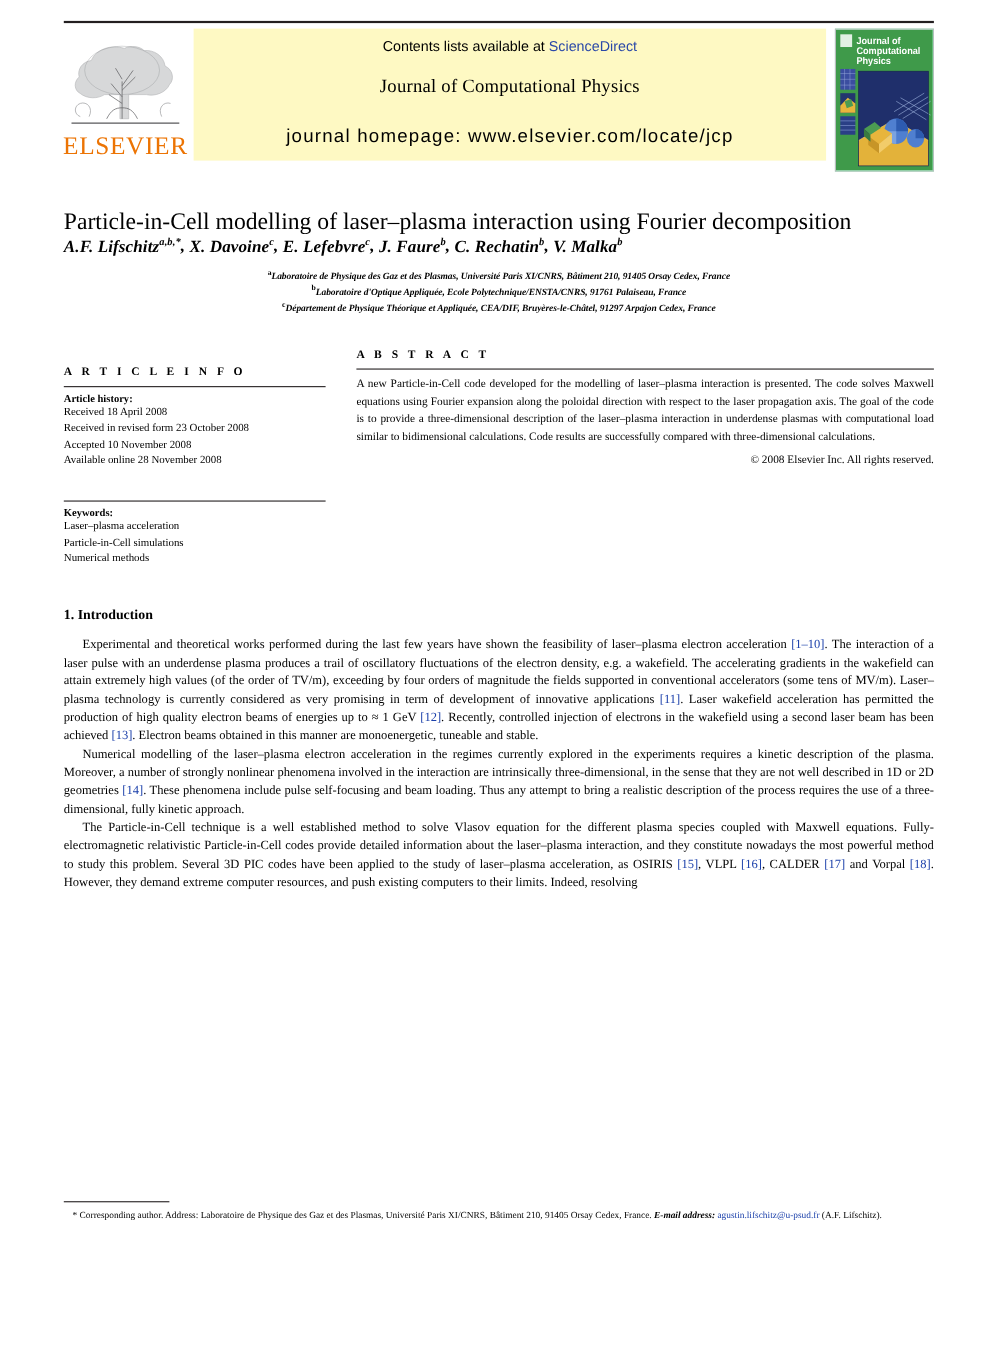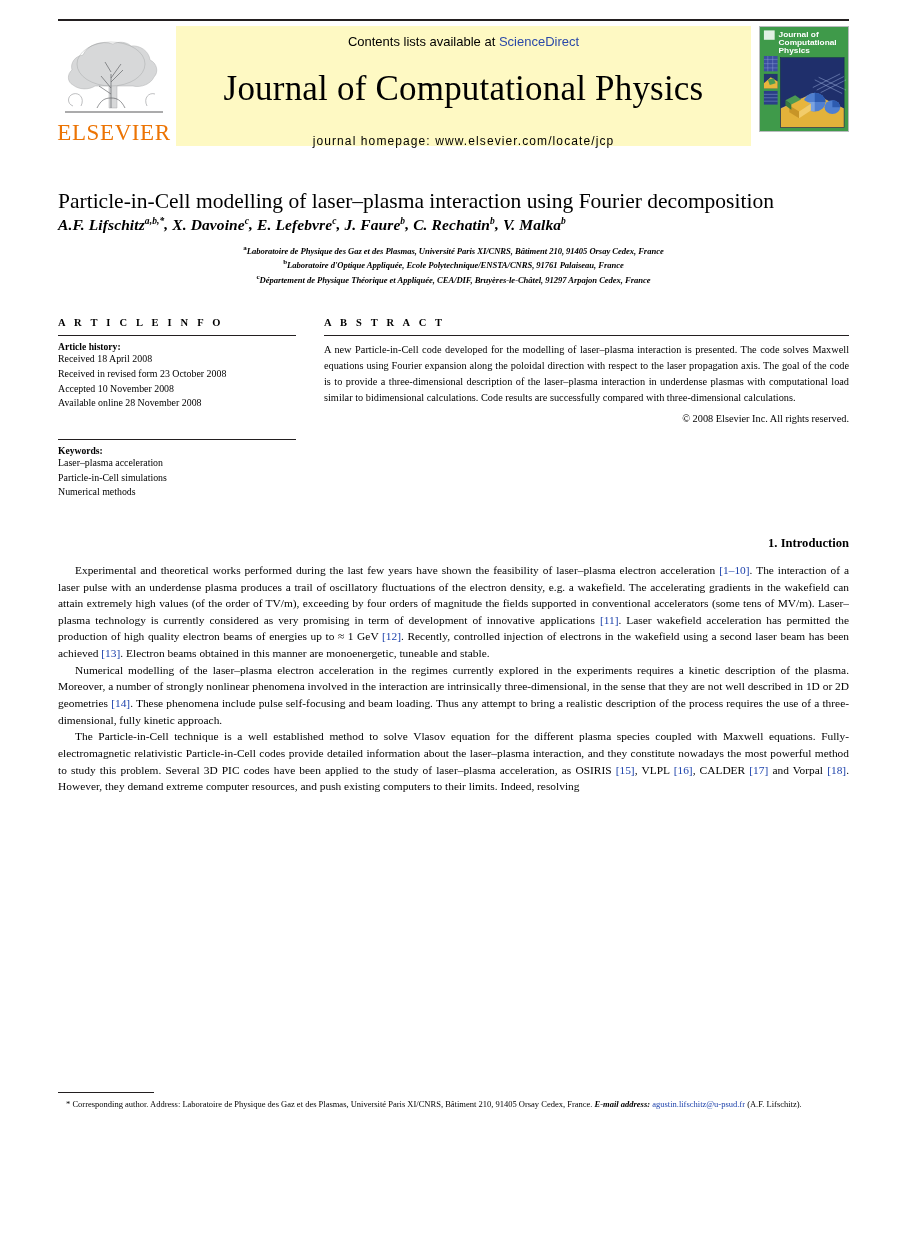--- a/index.html
+++ b/index.html
@@ -55,35 +55,35 @@
     background: #fef9c3;
     margin: 0 8px 0 6px;
     height: 120px;
     text-align: center;
     padding-top: 8px;
     position: relative;
   }
   .contents-line { font-size: 13px; font-family: "Liberation Sans", sans-serif; }
   .contents-line .sd { color: #2b49a8; }
   .journal-name {
-    font-size: 35px;
+    font-size: 17px;
     margin-top: 20px;
     font-family: "Liberation Serif", serif;
     letter-spacing: 0.2px;
   }
   .homepage-line {
-    font-size: 12px;
+    font-size: 17px;
     font-family: "Liberation Sans", sans-serif;
     letter-spacing: 1.1px;
     margin-top: 25px;
   }
   .cover {
     flex: 0 0 90px;
     width: 90px;
-    height: 106px;
+    height: 130px;
     border: 1px solid #b9bcbe;
     position: relative;
     overflow: hidden;
     background: #86efac;
   }
   .cover svg { display: block; width: 100%; height: 100%; }
 
   
   .title-block { margin: 38px 58px 0 58px; }
   .art-title {
@@ -110,21 +110,21 @@
     text-align: center;
   }
   .affil sup { font-style: normal; font-size: 7px; vertical-align: super; }
 
   
   .info-abstract {
     margin: 30px 58px 0 58px;
     display: flex;
     gap: 28px;
   }
-  .col-info { flex: 0 0 238px; }
+  .col-info { flex: 0 0 238px; margin-top: 16px; }
   .col-abs { flex: 1 1 auto; }
   .sec-head {
     font-size: 10.5px;
     font-weight: bold;
     font-family: "Liberation Serif", serif;
     letter-spacing: 3.2px;
   }
   .rule { border-top: 1.6px solid #231f20; margin-top: 7px; }
   .rule-thin { border-top: 1.3px solid #231f20; margin-top: 12px; }
   .info-label {
@@ -147,21 +147,20 @@
     margin-top: 8px;
   }
 
   
   .body-wrap { margin: 36px 58px 0 58px; }
   .h2 {
     font-size: 12.6px;
     font-weight: bold;
     margin: 0 0 11px 0;
     font-family: "Liberation Serif", serif;
-    text-align: right;
   }
   .para {
     font-size: 11.4px;
     line-height: 1.46;
     text-align: justify;
     text-indent: 17px;
     margin: 0;
     hyphens: auto;
   }
   .ref { color: #1a3faa; }

